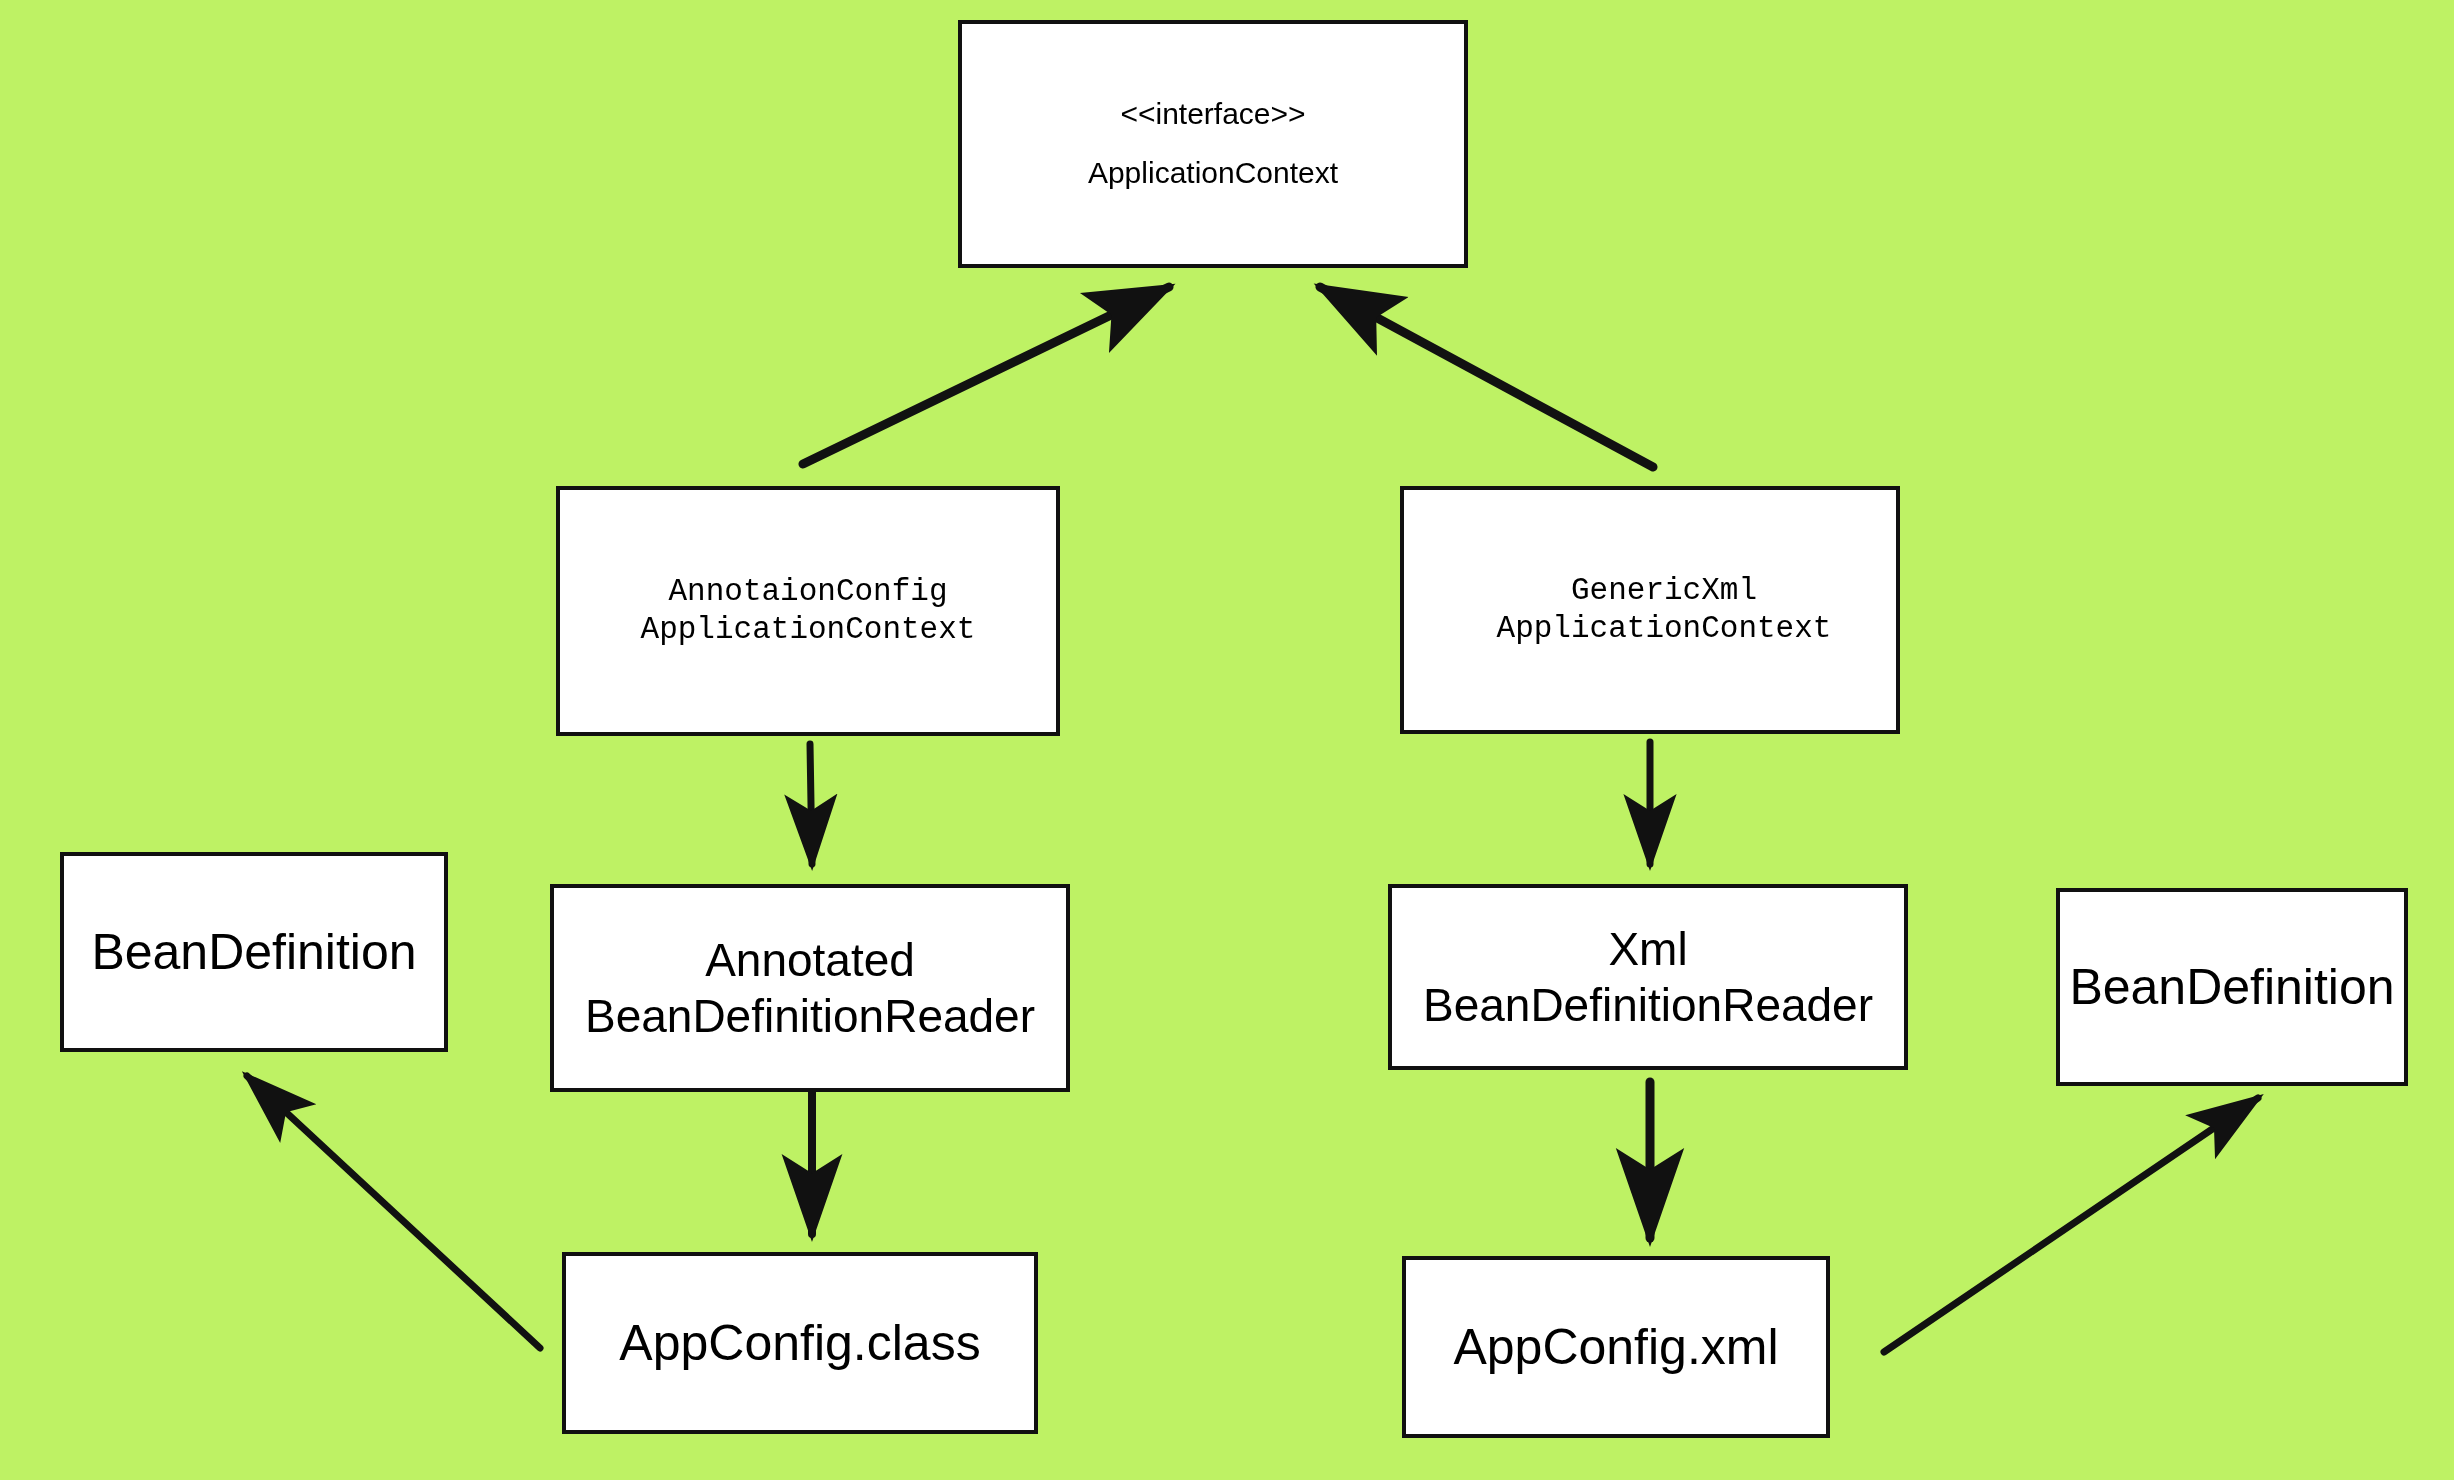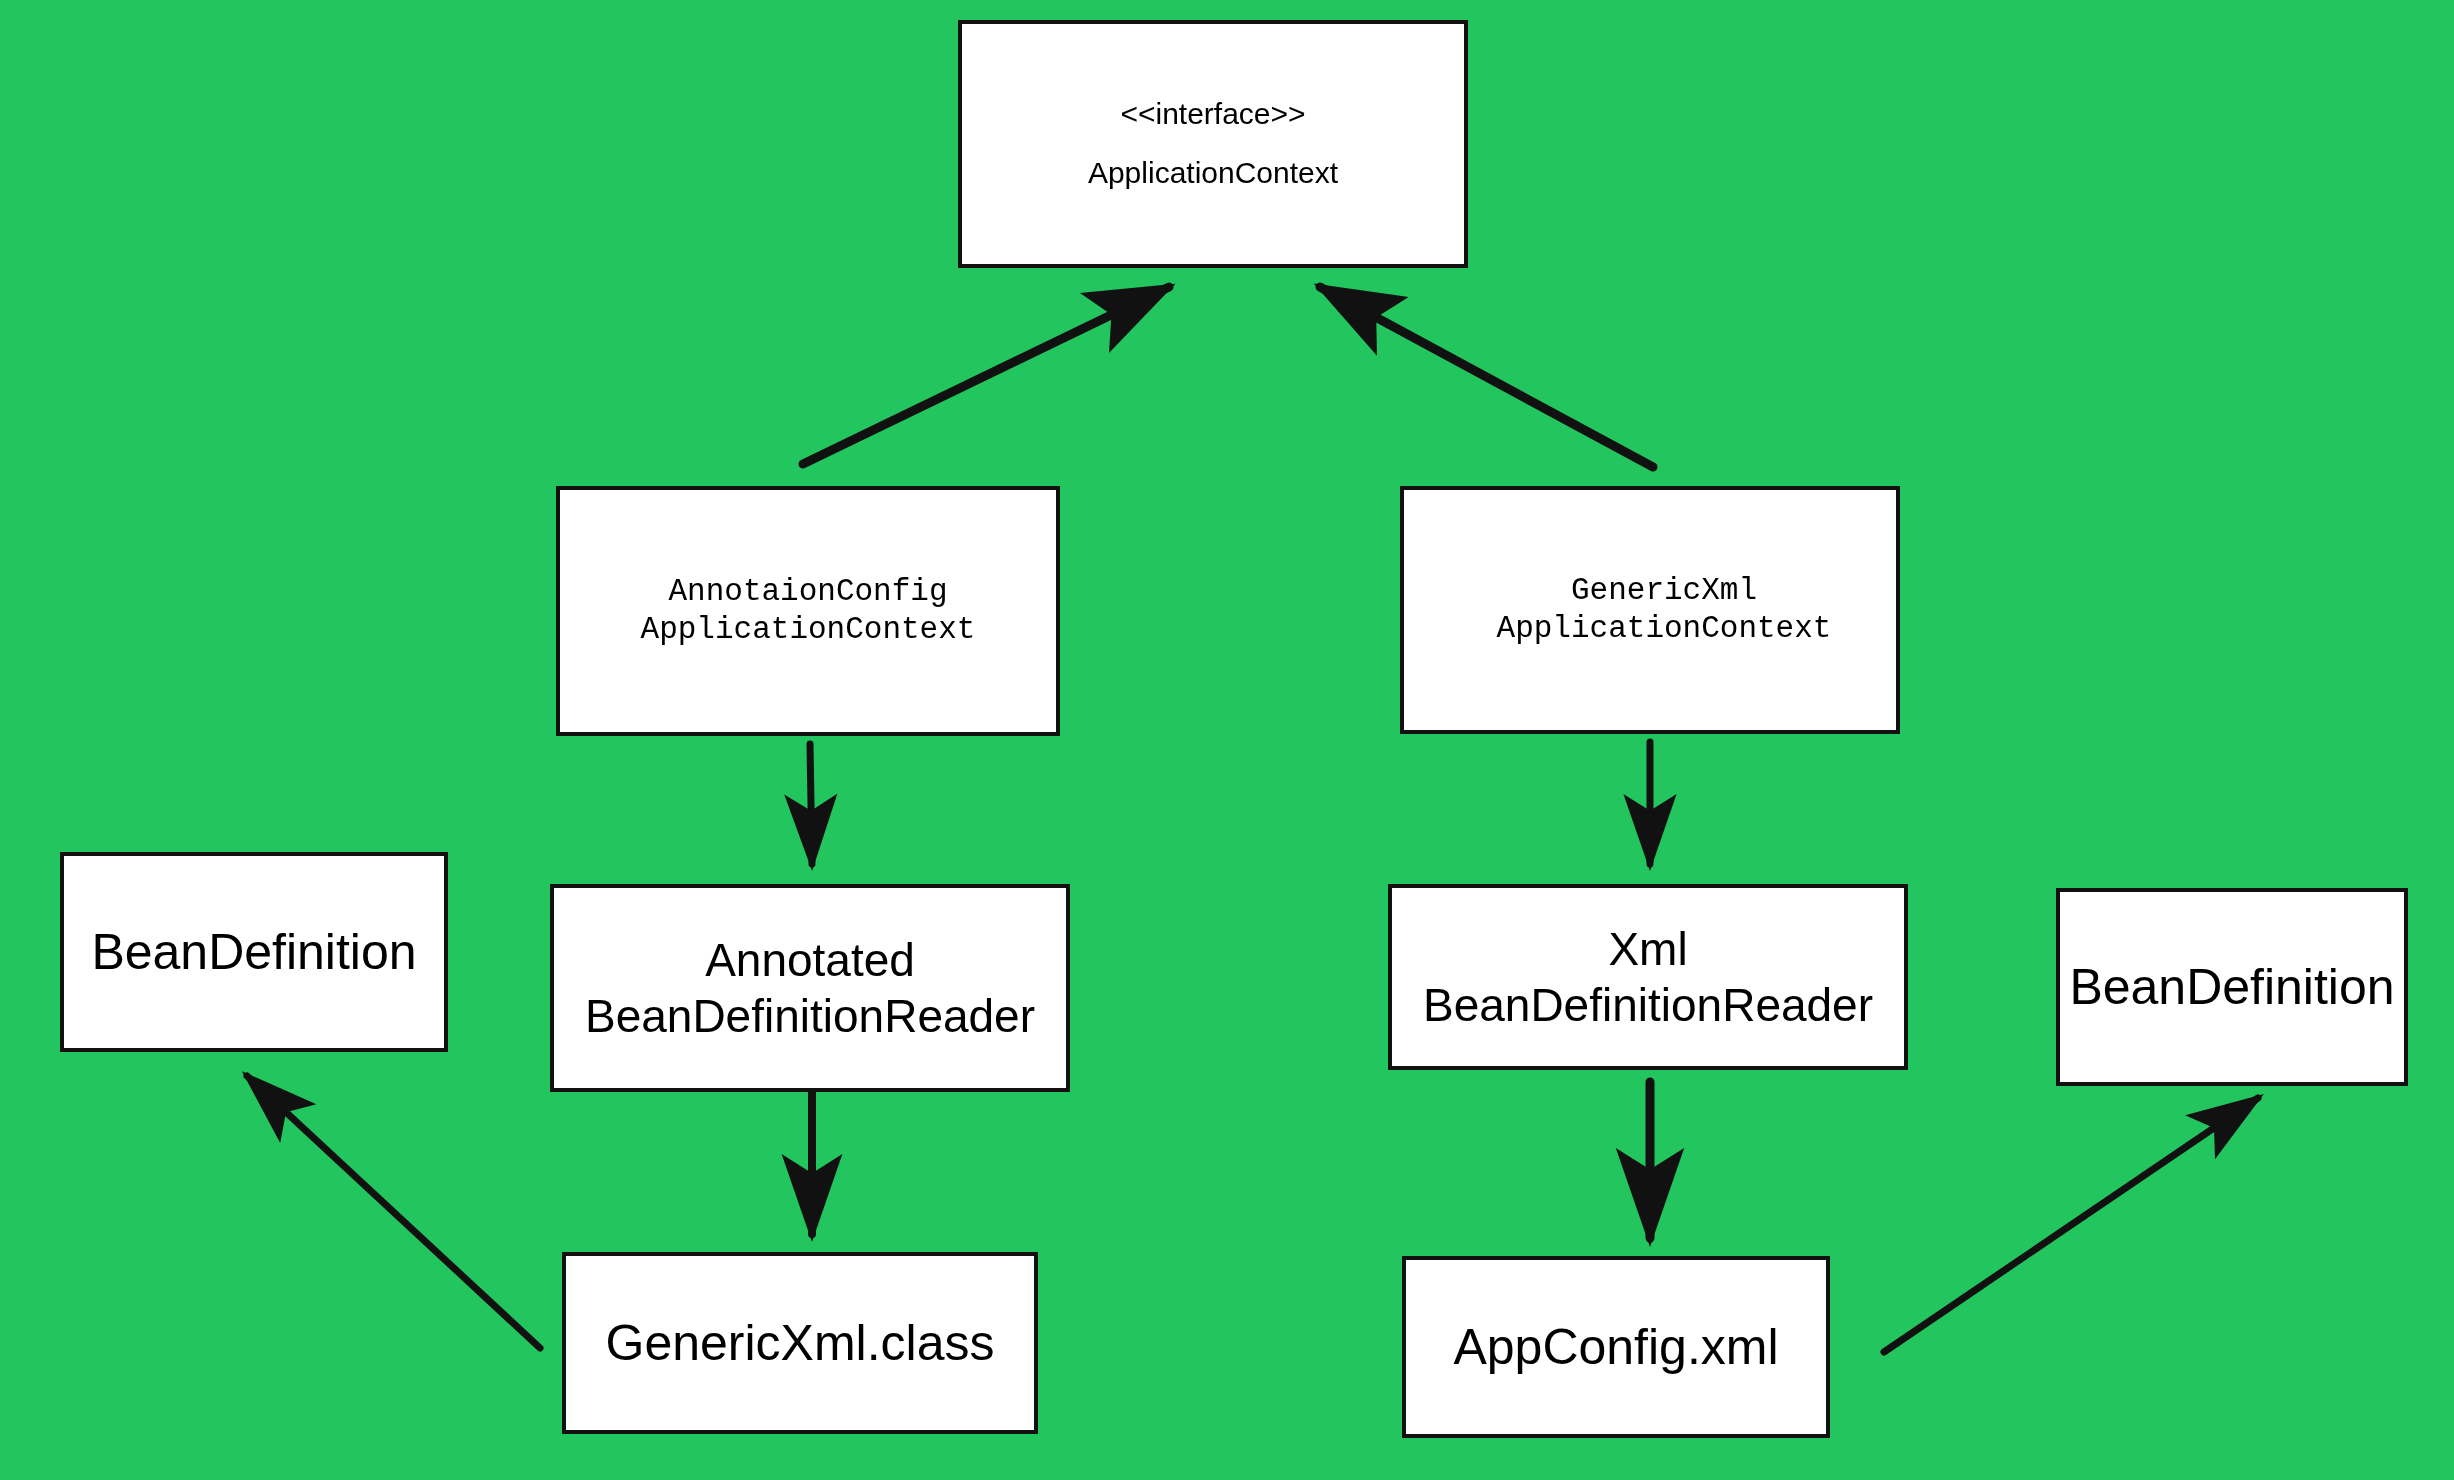--- a/index.html
+++ b/index.html
@@ -8,21 +8,21 @@
     background: #ffffff;
   }
   body {
     font-family: "Liberation Sans", sans-serif;
     color: #000000;
   }
   #canvas {
     position: relative;
     width: 2454px;
     height: 1480px;
-    background: #22c55e;
+    background: #bef264;
     overflow: hidden;
   }
   .node {
     position: absolute;
     box-sizing: border-box;
     background: #ffffff;
     border: 4px solid #111111;
     display: flex;
     flex-direction: column;
     align-items: center;
@@ -140,20 +140,20 @@
 
   <div class="node n-xl" id="node-beandef-left">
     <span class="line">BeanDefinition</span>
   </div>
 
   <div class="node n-xl" id="node-beandef-right">
     <span class="line">BeanDefinition</span>
   </div>
 
   <div class="node n-xl" id="node-appconfig-class">
-    <span class="line">GenericXml.class</span>
+    <span class="line">AppConfig.class</span>
   </div>
 
   <div class="node n-xl" id="node-appconfig-xml">
     <span class="line">AppConfig.xml</span>
   </div>
 
 </div>
 
 </body></html>

